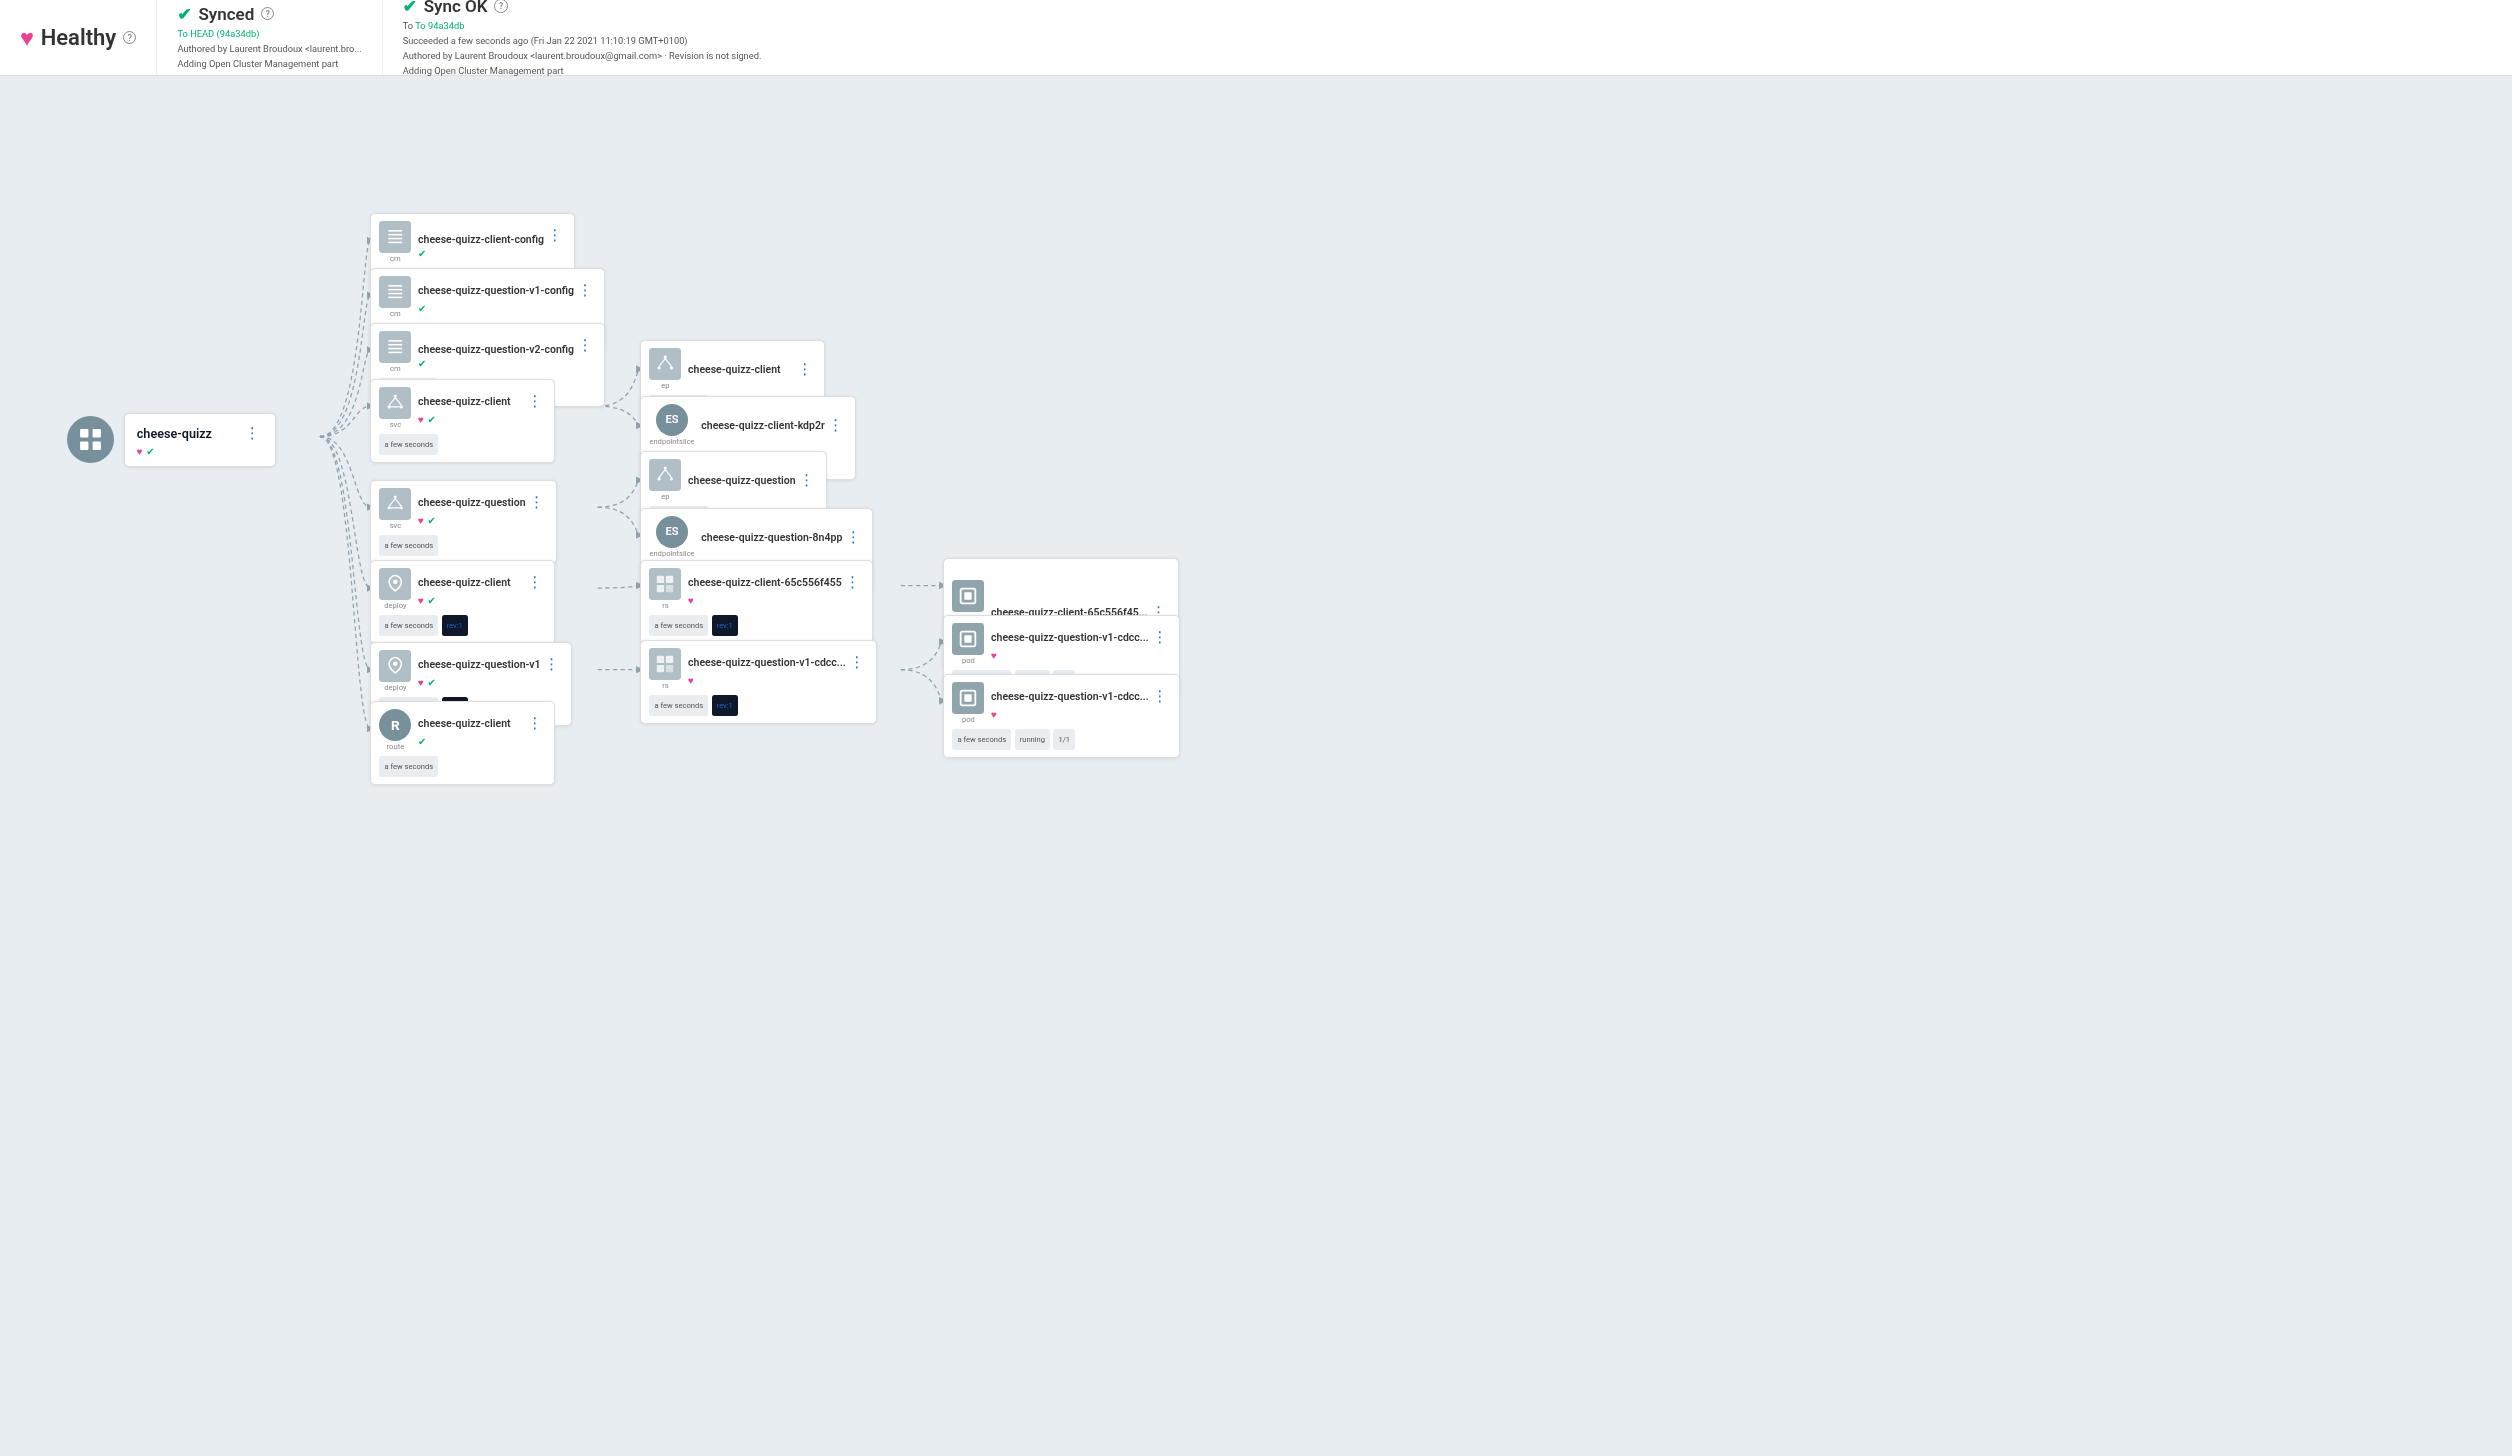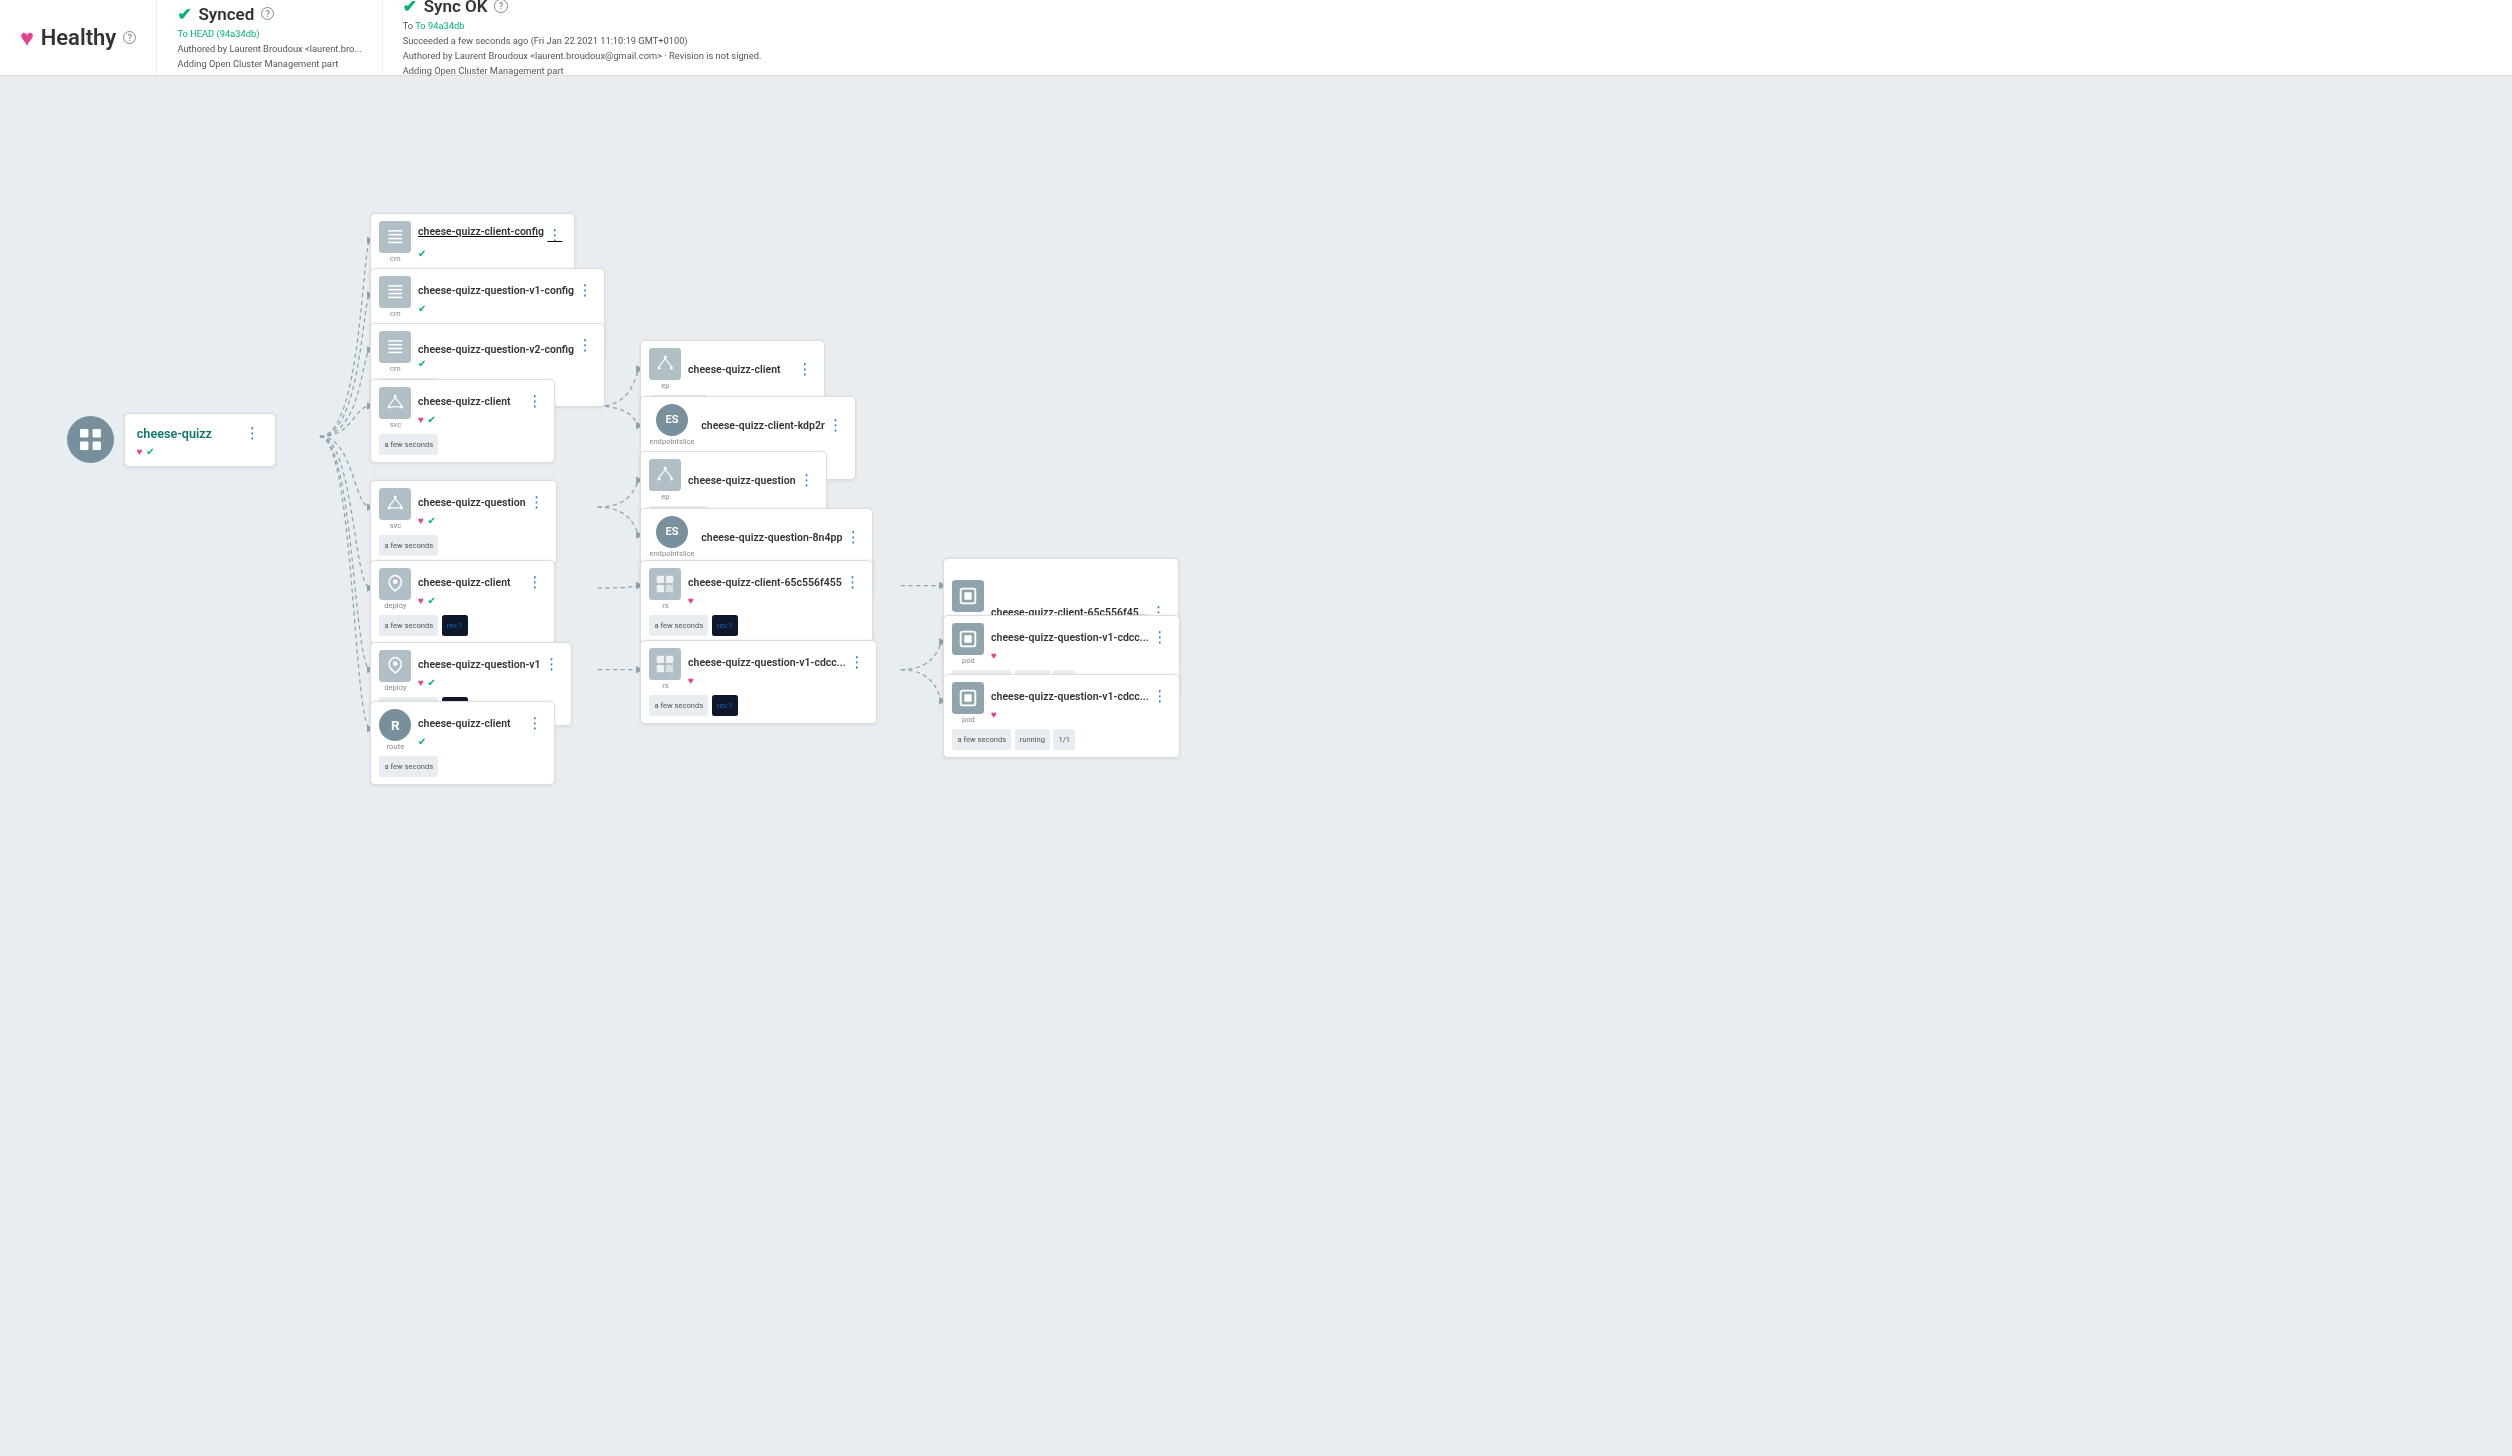--- a/index.html
+++ b/index.html
@@ -166,21 +166,21 @@
       background: white;
       border-radius: 5px;
       border: 0.8px solid #ddd;
       padding: 8.4px 11.8px;
       min-width: 152px;
       box-shadow: 0 0.8px 3.4px rgba(0,0,0,0.08);
     }
     .root-title {
       font-size: 12.6px;
       font-weight: 600;
-      color: #0f766e;
+      color: #0f172a;
     }
 
     
     .node-icon-circle {
       width: 32px; height: 32px;
       border-radius: 50%;
       background: #78909c;
       display: flex; align-items: center; justify-content: center;
       font-size: 11px; color: white;
       font-weight: 600;
@@ -306,21 +306,21 @@
         <svg width="18.5" height="18.5" viewBox="0 0 24 24" fill="white">
               <rect x="3" y="4" width="18" height="2"></rect>
               <rect x="3" y="9" width="18" height="2"></rect>
               <rect x="3" y="14" width="18" height="2"></rect>
               <rect x="3" y="19" width="18" height="2"></rect>
             </svg>
       </div>
       <div class="node-icon-label">cm</div>
     </div>
     <div style="flex:1;">
-      <div style="display:flex; align-items:flex-start; justify-content:space-between;text-decoration:underline;">
+      <div style="display:flex; align-items:flex-end; justify-content:space-between;">
         <span class="node-title">cheese-quizz-client-config</span>
         <span class="menu-dots">⋮</span>
       </div>
       <div class="node-status-row">
         <span class="status-check-teal">✔</span>
       </div>
     </div>
   </div>
   <div class="node-tags">
     <span class="tag">a few seconds</span>

